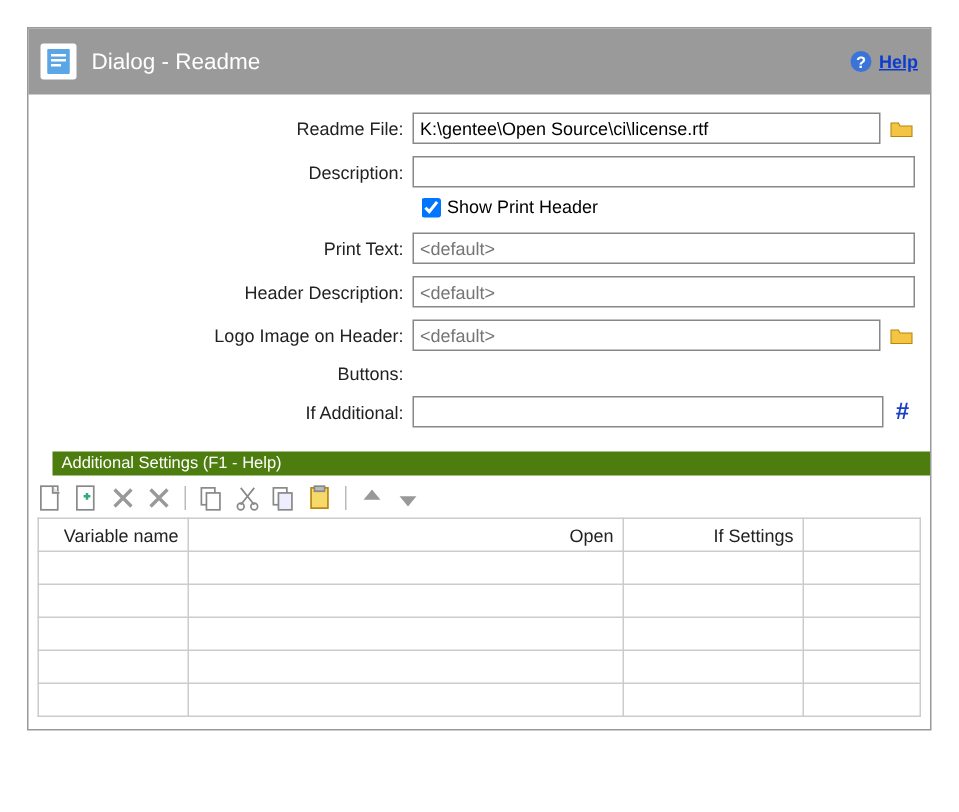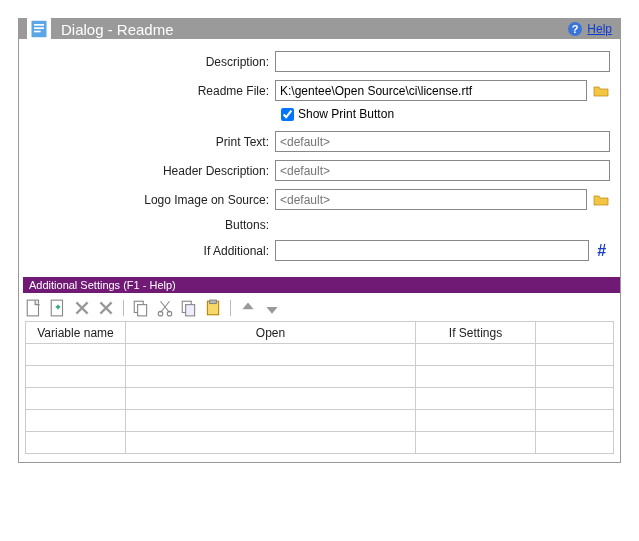--- a/index.html
+++ b/index.html
@@ -1,42 +1,42 @@
 <!DOCTYPE html>
 <html><head>
 <meta charset="utf-8">
 <style>
   * { box-sizing: border-box; margin: 0; padding: 0; }
   body { font-family: Tahoma, Arial, sans-serif; font-size: 12px; background: #fff; padding: 18px; }
   .panel { width: 603px; border: 1px solid #999; }
-  .titlebar { background: #9a9a9a; color: #fff; display: flex; align-items: center; padding: 4px 8px; height: 20px; }
+  .titlebar { background: #9a9a9a; color: #fff; display: flex; align-items: center; padding: 4px 8px; height: 44px; }
   .title-icon { width: 24px; height: 24px; background: #fff; border-radius: 2px; display: flex; align-items: center; justify-content: center; margin-right: 10px; }
   .title-icon svg { width: 20px; height: 20px; }
   .title-text { font-size: 15px; flex: 1; }
   .help-area { display: flex; align-items: center; gap: 4px; }
   .help-icon { width: 16px; height: 16px; }
-  .help-link { color: #0b3ccf; text-decoration: underline; font-weight: normal; font-size: 12px; }
+  .help-link { color: #0b3ccf; text-decoration: underline; font-weight: bold; font-size: 12px; }
   .form { padding: 12px 10px 8px 10px; }
   .row { display: flex; align-items: center; margin-bottom: 8px; }
   .lbl { width: 246px; text-align: right; padding-right: 6px; color: #222; }
   .ctrl { flex: 1; display: flex; align-items: center; gap: 4px; }
   input[type=text], select { font-family: inherit; font-size: 12px; padding: 2px 4px; border: 1px solid #888; background: #fff; height: 21px; width: 100%; }
   input.placeholder { color: #a21caf; }
   select { background: #e8e8e8; }
   .icon-btn { width: 20px; height: 20px; display: flex; align-items: center; justify-content: center; cursor: pointer; }
   .icon-btn svg { width: 16px; height: 16px; }
   .check-row { padding-left: 252px; display: flex; align-items: center; gap: 4px; margin-bottom: 10px; margin-top: -2px; }
   .check-row input { width: 13px; height: 13px; }
   .hash { color: #1a3ec7; font-weight: bold; font-size: 16px; width: 18px; text-align: center; cursor: pointer; }
-  .sub-header { background: #701a75; color: #fff; padding: 2px 6px; font-size: 11px; margin: 0 0 2px 4px; }
+  .sub-header { background: #4d7c0f; color: #fff; padding: 2px 6px; font-size: 11px; margin: 0 0 2px 16px; }
   .toolbar { display: flex; align-items: center; gap: 6px; padding: 4px 6px; }
   .toolbar .tb { width: 18px; height: 18px; display: flex; align-items: center; justify-content: center; cursor: pointer; }
   .toolbar .sep { width: 1px; height: 16px; background: #bbb; margin: 0 2px; }
   .grid { border: 1px solid #aaa; margin: 0 6px 8px 6px; border-collapse: collapse; width: calc(100% - 12px); background: #fff; }
-  .grid th, .grid td { border: 1px solid #ccc; padding: 3px 6px; text-align: center; font-weight: normal; height: 22px; }
+  .grid th, .grid td { border: 1px solid #ccc; padding: 3px 6px; text-align: right; font-weight: normal; height: 22px; }
   .grid th { background: #fff; font-size: 12px; color: #222; }
   .grid th.c1 { width: 100px; }
   .grid th.c2 { width: 290px; }
   .grid th.c3 { width: 120px; }
 </style>
 </head>
 <body>
 
 <div class="panel">
 
@@ -57,59 +57,59 @@
             <text x="8" y="12" text-anchor="middle" font-size="11" fill="#fff" font-family="Arial" font-weight="bold">?</text>
           </svg>
       </span>
       <a href="#" class="help-link">Help</a>
     </div>
   </div>
 
   <div class="form">
 
     <div class="row">
-      <div class="lbl">Description:</div>
-      <div class="ctrl">
-          <input type="text" value="" style="">
-        </div>
-    </div>
-
-    <div class="row">
       <div class="lbl">Readme File:</div>
       <div class="ctrl">
         <input type="text" value="K:\gentee\Open Source\ci\license.rtf" style="">
         <span class="icon-btn">
           <svg viewBox="0 0 16 16">
               <path d="M1 4h5l1 2h8v7H1z" fill="#f4c542" stroke="#b8860b" stroke-width="0.7"></path>
             </svg>
         </span>
       </div>
     </div>
 
+    <div class="row">
+      <div class="lbl">Description:</div>
+      <div class="ctrl">
+          <input type="text" value="" style="">
+        </div>
+    </div>
+
     <div class="check-row">
       <input type="checkbox" checked="" style="">
-      <span>Show Print Button</span>
+      <span>Show Print Header</span>
     </div>
 
     <div class="row">
       <div class="lbl">Print Text:</div>
       <div class="ctrl">
           <input type="text" class="placeholder" placeholder="&lt;default&gt;" style="">
         </div>
     </div>
 
     <div class="row">
       <div class="lbl">Header Description:</div>
       <div class="ctrl">
           <input type="text" class="placeholder" placeholder="&lt;default&gt;" style="">
         </div>
     </div>
 
     <div class="row">
-      <div class="lbl">Logo Image on Source:</div>
+      <div class="lbl">Logo Image on Header:</div>
       <div class="ctrl">
         <input type="text" class="placeholder" placeholder="&lt;default&gt;" style="">
         <span class="icon-btn">
           <svg viewBox="0 0 16 16">
               <path d="M1 4h5l1 2h8v7H1z" fill="#f4c542" stroke="#b8860b" stroke-width="0.7"></path>
             </svg>
         </span>
       </div>
     </div>
 

